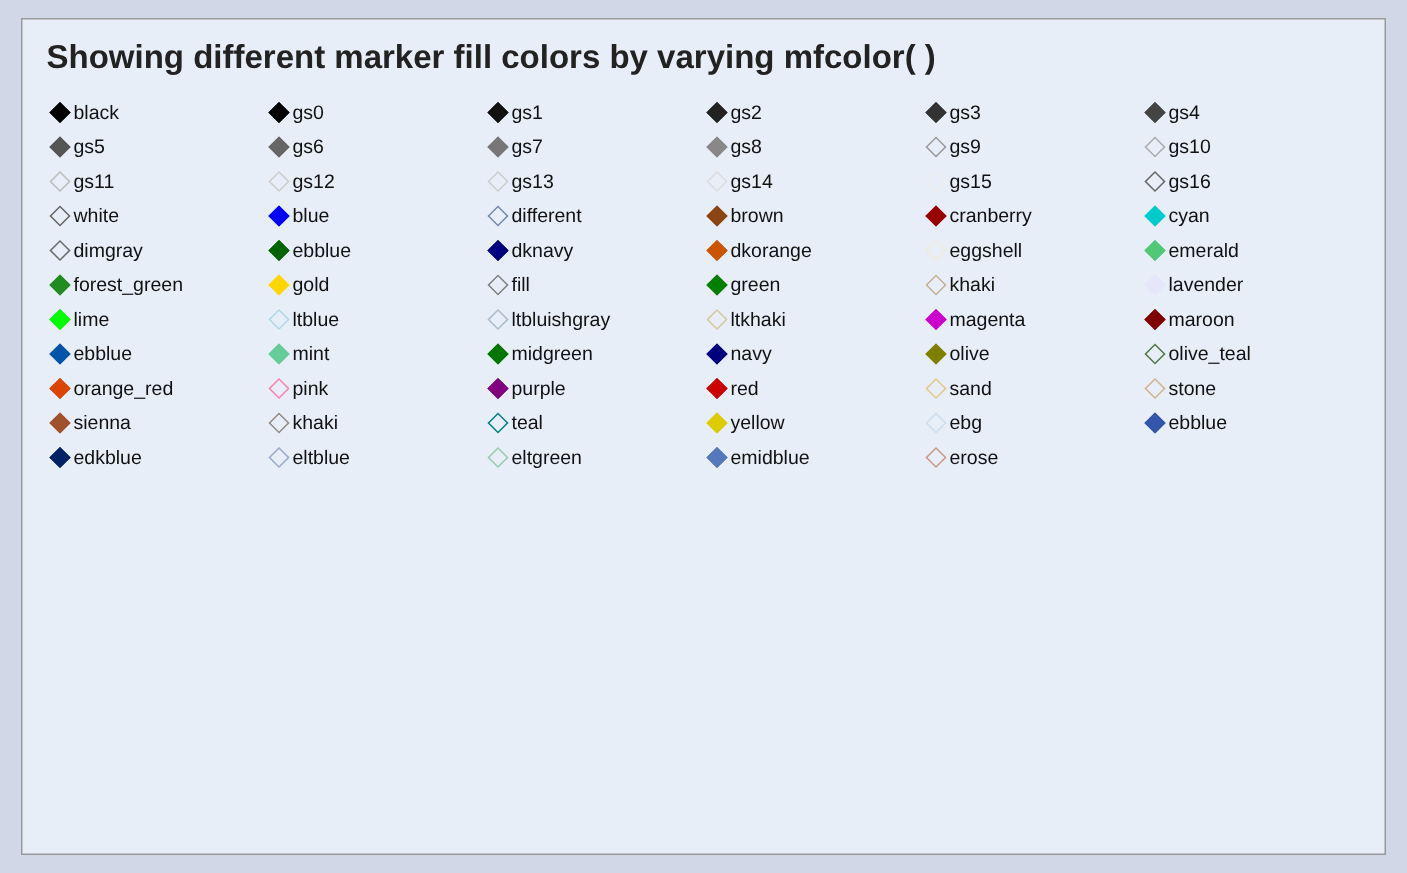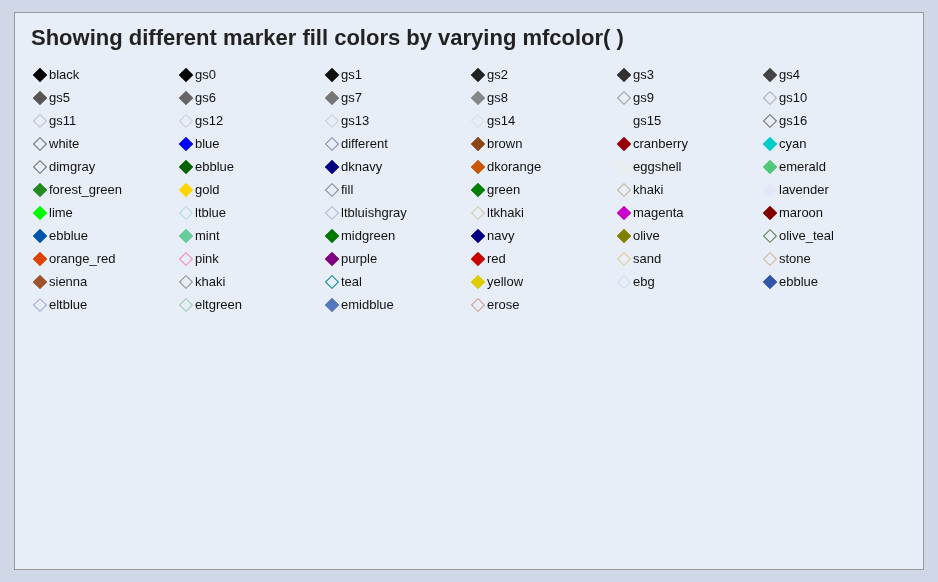--- a/index.html
+++ b/index.html
@@ -290,20 +290,24 @@
       </div>
       <div class="item">
         <span class="diamond" style="background-color: transparent; border: 1.5px solid rgb(204, 221, 238);"></span>
         <span class="label">ebg</span>
       </div>
       <div class="item">
         <span class="diamond" style="background-color: rgb(51, 85, 170); border: 1px solid rgb(51, 85, 170);"></span>
         <span class="label">ebblue</span>
       </div>
       <div class="item">
+        <span class="diamond" style="background-color: rgb(0, 34, 102); border: 1px solid rgb(0, 34, 102);"></span>
+        <span class="label">edkblue</span>
+      </div>
+      <div class="item">
         <span class="diamond" style="background-color: transparent; border: 1.5px solid rgb(153, 170, 204);"></span>
         <span class="label">eltblue</span>
       </div>
       <div class="item">
         <span class="diamond" style="background-color: transparent; border: 1.5px solid rgb(153, 204, 170);"></span>
         <span class="label">eltgreen</span>
       </div>
       <div class="item">
         <span class="diamond" style="background-color: rgb(85, 119, 187); border: 1px solid rgb(85, 119, 187);"></span>
         <span class="label">emidblue</span>

